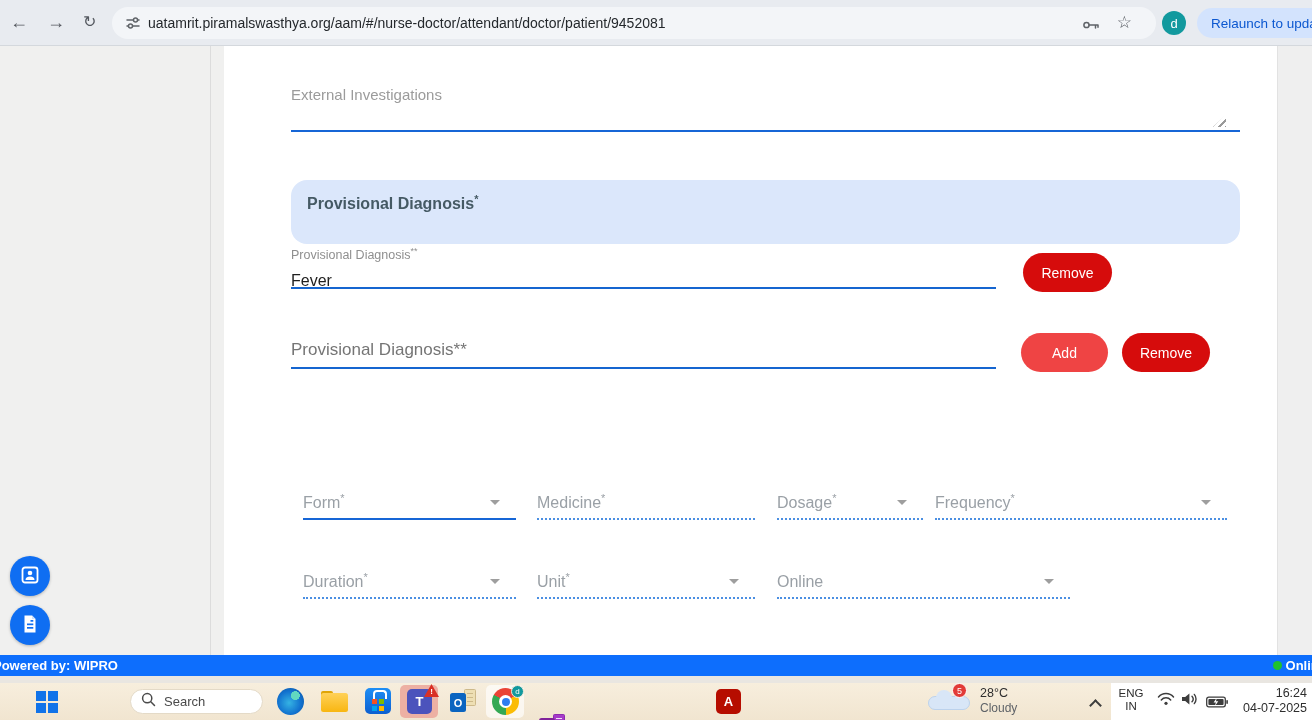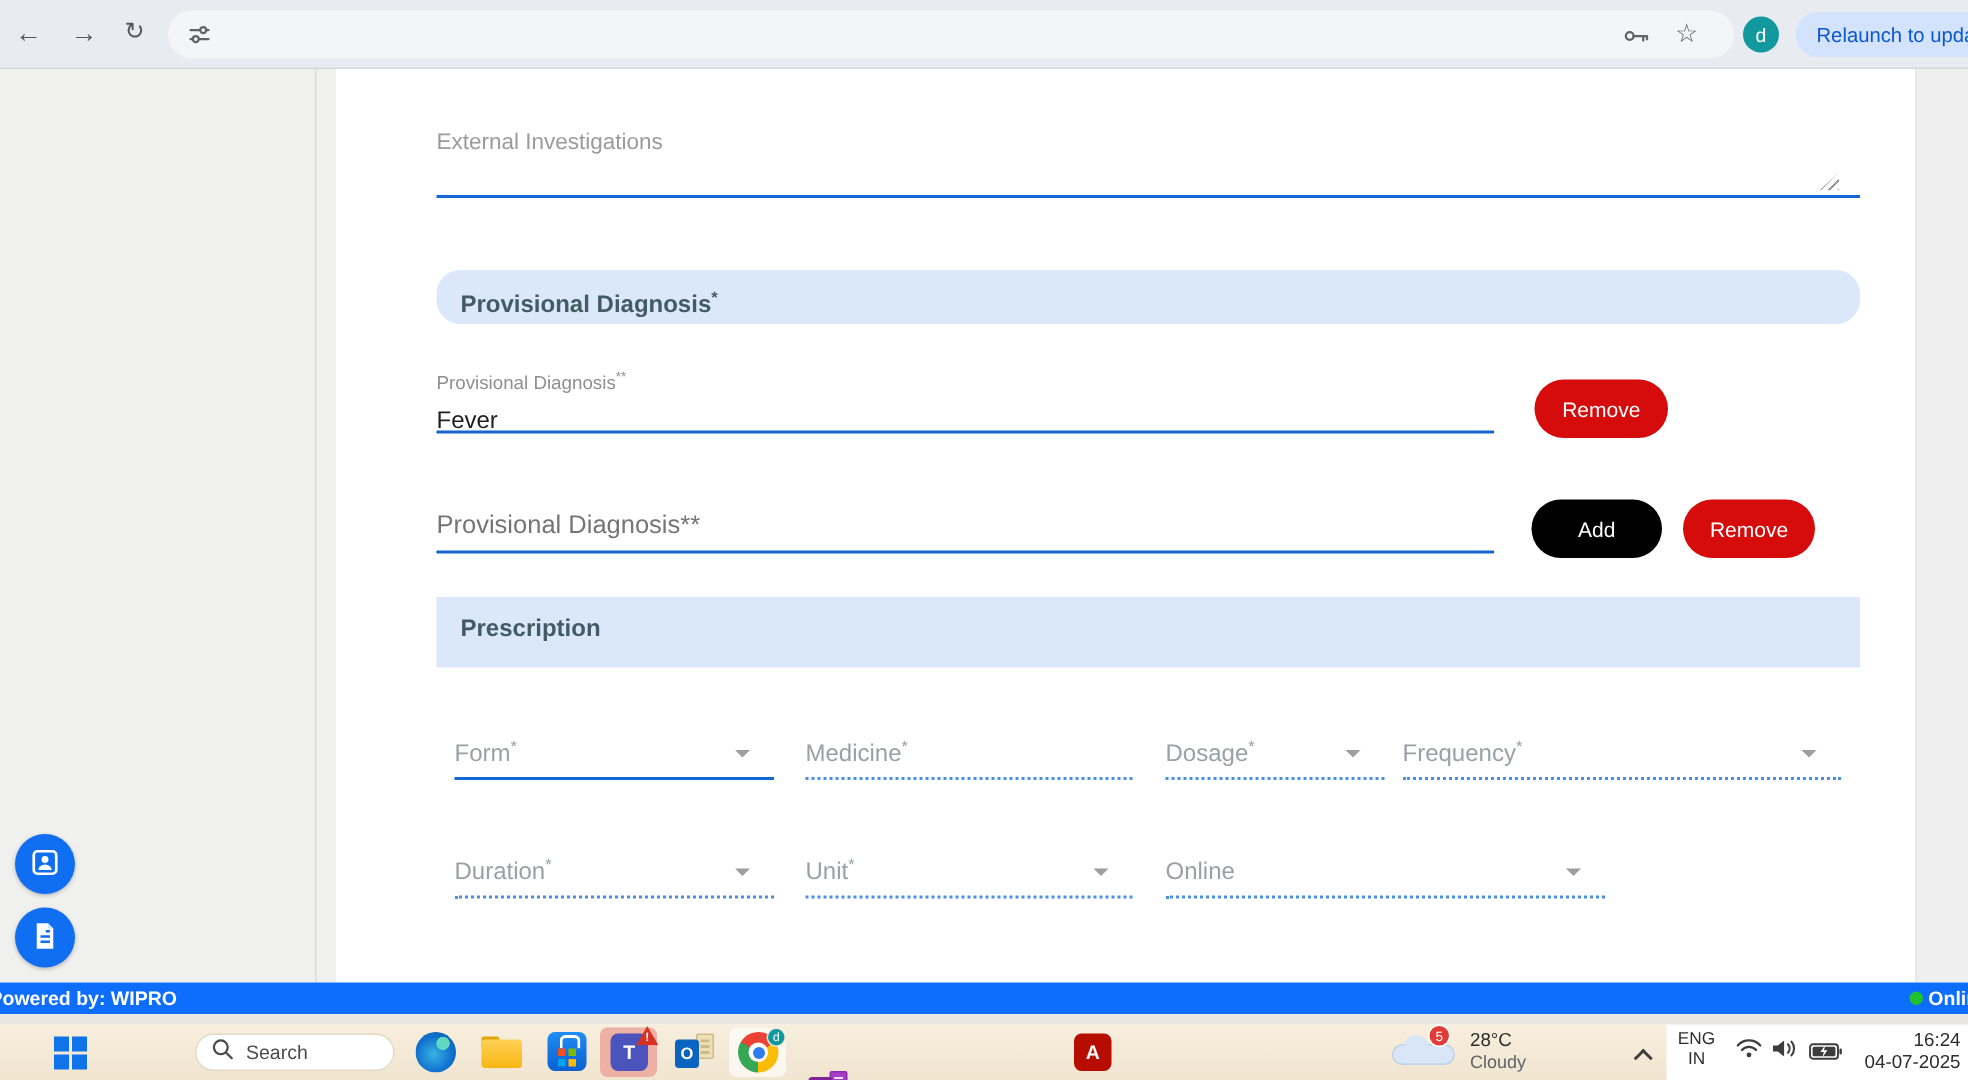--- a/index.html
+++ b/index.html
@@ -25,34 +25,34 @@
 
   .ext-label { position:absolute; left:291px; top:40px; font-size:15px; color:#9b9b9b; }
   .ext-field { position:absolute; left:291px; top:44px; width:949px; height:42px; border-bottom:2px solid #1666d6; cursor:text; }
   .resize-handle { position:absolute; right:14px; bottom:3px; width:13px; height:12px;
     background:repeating-linear-gradient(135deg, transparent 0 3px, #9a9a9a 3px 4.5px);
     clip-path:polygon(100% 0, 100% 100%, 0 100%); cursor:nwse-resize; }
 
   .section-header { position:absolute; left:291px; width:949px; background:#dbe7fb; }
   .section-header .sec-title { position:absolute; left:16px; top:13px; font-size:16px; font-weight:bold; color:#455a64; }
   .sec-title sup { font-size:11px; }
-  #sec-provisional { top:134px; height:36px;border-radius:16px; }
+  #sec-provisional { top:134px; height:64px;border-radius:16px; }
   #sec-prescription { top:352px; height:47px; }
 
   .diag-small-label { position:absolute; left:291px; top:200px; font-size:12.5px; color:#8f8f8f; }
   .diag-small-label sup { font-size:9px; }
   .diag-value { position:absolute; left:291px; top:226px; font-size:16px; color:#1f1f1f;text-align:right; }
   .diag-line1 { position:absolute; left:291px; top:241px; width:705px; height:2px; background:#1565d0; }
   .diag-input { position:absolute; left:291px; top:287px; width:705px; height:34px; border:none; outline:none; background:transparent; font-size:17px; color:#424242; font-family:inherit; }
   .diag-input::placeholder { color:#757575; opacity:1; }
   .diag-line2 { position:absolute; left:291px; top:321px; width:705px; height:2px; background:#1565d0; }
 
   .pill-btn { position:absolute; height:39px; border:none; border-radius:20px; color:#fff; font-size:14px; font-family:inherit; cursor:pointer; }
   .btn-red { background:#d60c0c; }
-  .btn-add { background:#000000;text-align:center; }
+  .btn-add { background:#ef4444;text-align:center; }
   #remove-1 { left:1023px; top:207px; width:89px; }
   #add-2 { left:1021px; top:287px; width:87px; }
   #remove-2 { left:1122px; top:287px; width:88px; }
 
   .pfield { position:absolute; height:33px; cursor:pointer; }
   .pf-label { position:absolute; left:0; top:5px; font-size:16px; color:#9aa0a6; white-space:nowrap; }
   .pf-label sup { font-size:11px; }
   .pf-arrow { position:absolute; right:16px; top:13px; width:0; height:0; border-left:5px solid transparent; border-right:5px solid transparent; border-top:5.5px solid #9e9e9e; }
   .pf-line { position:absolute; left:0; right:0; bottom:0; height:0; }
   .pf-line.solid { border-bottom:2px solid #1666d6; }
@@ -138,20 +138,21 @@
     <span class="nav-ic" style="left:83px; font-size:16px;">↻</span>
     <div class="omnibox">
       <span class="site-ic">
         <svg width="16" height="16" viewBox="0 0 16 16">
           <line x1="2" y1="5" x2="14" y2="5" stroke="#5f6368" stroke-width="1.5" stroke-linecap="round"></line>
           <line x1="2" y1="11" x2="14" y2="11" stroke="#5f6368" stroke-width="1.5" stroke-linecap="round"></line>
           <circle cx="10.5" cy="5" r="2" fill="#f3f5f8" stroke="#5f6368" stroke-width="1.5"></circle>
           <circle cx="5.5" cy="11" r="2" fill="#f3f5f8" stroke="#5f6368" stroke-width="1.5"></circle>
         </svg>
       </span>
+      <span class="url-text">uatamrit.piramalswasthya.org/aam/#/nurse-doctor/attendant/doctor/patient/9452081</span>
       <span class="key-ic">
         <svg width="18" height="12" viewBox="0 0 18 12">
           <circle cx="4.5" cy="6" r="2.6" fill="none" stroke="#5f6368" stroke-width="1.5"></circle>
           <path d="M7 6 h9 M13.5 6 v3 M16 6 v2.2" stroke="#5f6368" stroke-width="1.5" fill="none" stroke-linecap="round"></path>
         </svg>
       </span>
       <span class="star-ic">☆</span>
     </div>
     <div class="avatar">d</div>
     <button class="relaunch-chip">Relaunch to update</button>
@@ -178,25 +179,20 @@
     </div>
     <div class="diag-value">Fever</div>
     <div class="diag-line1"></div>
     <button class="pill-btn btn-red" id="remove-1">Remove</button>
 
     <input class="diag-input" placeholder="Provisional Diagnosis**" style="">
     <div class="diag-line2"></div>
     <button class="pill-btn btn-add" id="add-2">Add</button>
     <button class="pill-btn btn-red" id="remove-2">Remove</button>
 
-    <div class="section-header" id="sec-prescription">
-      <span class="sec-title">
-        <span>Prescription</span>
-      </span>
-    </div>
 
     <div class="pfield" style="left:303px; top:441px; width:213px;">
       <span class="pf-label"><span>Form</span><sup>*</sup></span>
       <span class="pf-arrow"></span>
       <div class="pf-line solid"></div>
     </div>
     <div class="pfield" style="left:537px; top:441px; width:218px;">
       <span class="pf-label"><span>Medicine</span><sup>*</sup></span>
       <div class="pf-line dotted"></div>
     </div>

